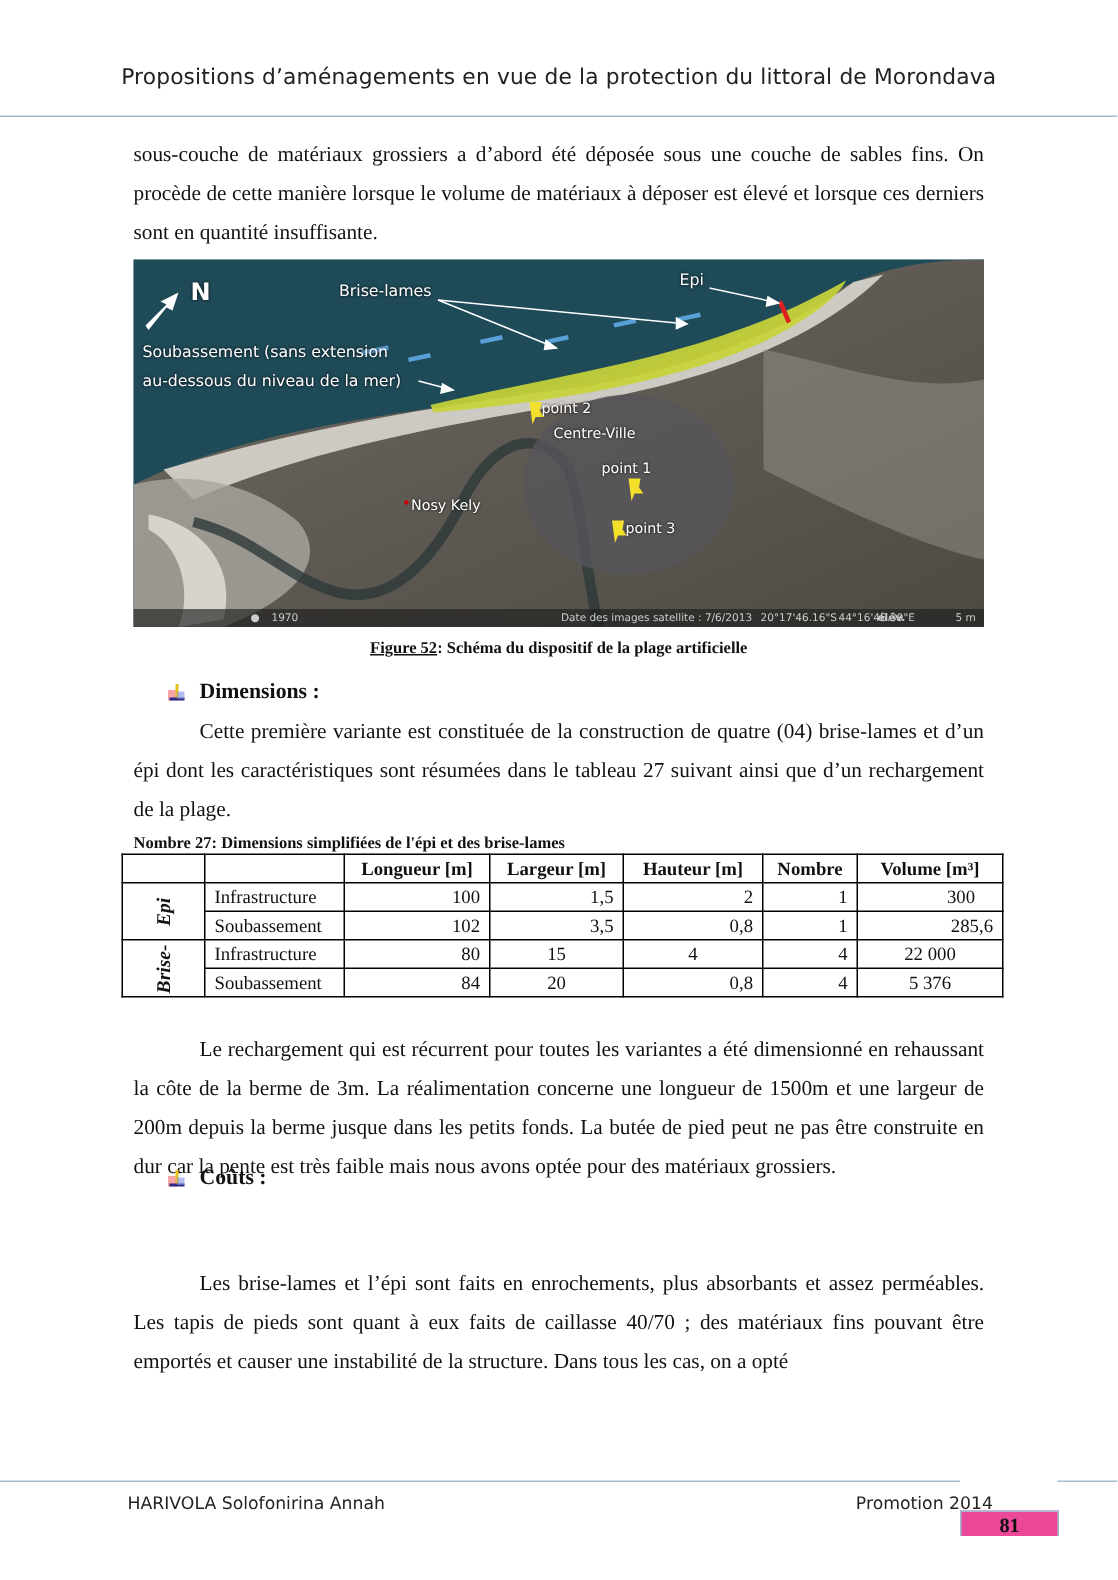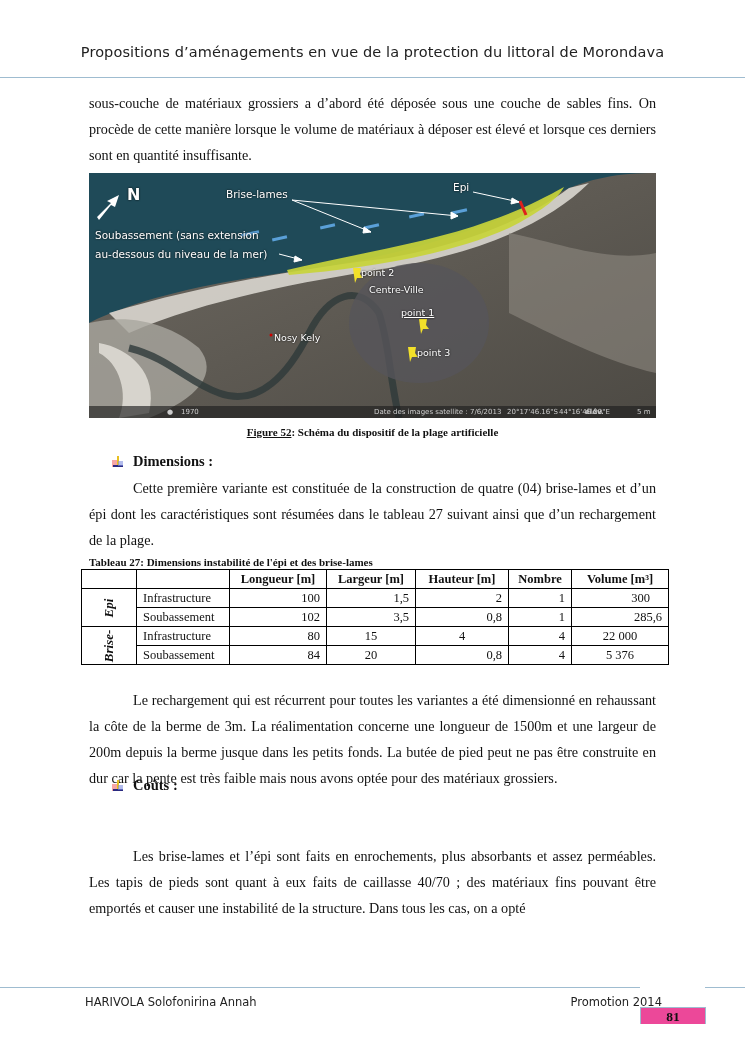--- a/index.html
+++ b/index.html
@@ -92,21 +92,21 @@
     <circle cx="182" cy="162" r="1.5" fill="#c00"></circle>
   </svg>
 
   <span class="map-label" style="left:38px;top:12px;font-size:16px;font-weight:bold;">N</span>
   <span class="map-label" style="left:137px;top:15px;">Brise-lames</span>
   <span class="map-label" style="left:364px;top:8px;">Epi</span>
   <span class="map-label" style="left:6px;top:56px;">Soubassement (sans extension</span>
   <span class="map-label" style="left:6px;top:75px;">au-dessous du niveau de la mer)</span>
   <span class="map-label dark" style="left:272px;top:94px;">point 2</span>
   <span class="map-label dark" style="left:280px;top:111px;">Centre-Ville</span>
-  <span class="map-label dark" style="left:312px;top:134px;text-decoration:underline;">point 1</span>
+  <span class="map-label dark" style="left:312px;top:134px;">point 1</span>
   <span class="map-label dark" style="left:185px;top:159px;">Nosy Kely</span>
   <span class="map-label dark" style="left:328px;top:174px;">point 3</span>
 
   <div class="map-status">
     <span style="position:absolute;left:78px;">●</span>
     <span style="position:absolute;left:92px;">1970</span>
     <span style="position:absolute;left:285px;">Date des images satellite : 7/6/2013</span>
     <span style="position:absolute;left:418px;">20°17'46.16"S</span>
     <span style="position:absolute;left:470px;">44°16'46.39"E</span>
     <span style="position:absolute;left:496px;font-weight:bold;">élév.</span>
@@ -123,21 +123,21 @@
         <rect x="6" y="1" width="2" height="10" fill="#e8c020"></rect>
         <rect x="2" y="10" width="10" height="2" fill="#2a2a80"></rect>
         <rect x="7" y="6" width="5" height="5" fill="#8090e0" opacity="0.6"></rect>
       </svg>
   </span>
   <span>Dimensions :</span>
 </div>
 
 <div class="para" style="top:475px;"><span class="indent"></span><span>Cette première variante est constituée de la construction de quatre (04) brise-lames et d’un épi dont les caractéristiques sont résumées dans le tableau 27 suivant ainsi que d’un rechargement de la plage.</span></div>
 
-<div class="tbl-title">Tableau 27: Dimensions instabilité de l'épi et des brise-lames</div>
+<div class="tbl-title">Nombre 27: Dimensions simplifiées de l'épi et des brise-lames</div>
 
 <table class="dim">
   <tbody>
       <tr>
     <th style="width:42px;"></th>
     <th style="width:80px;"></th>
     <th style="width:84px;">Longueur [m]</th>
     <th style="width:76px;">Largeur [m]</th>
     <th style="width:80px;">Hauteur [m]</th>
     <th style="width:50px;">Nombre</th>

